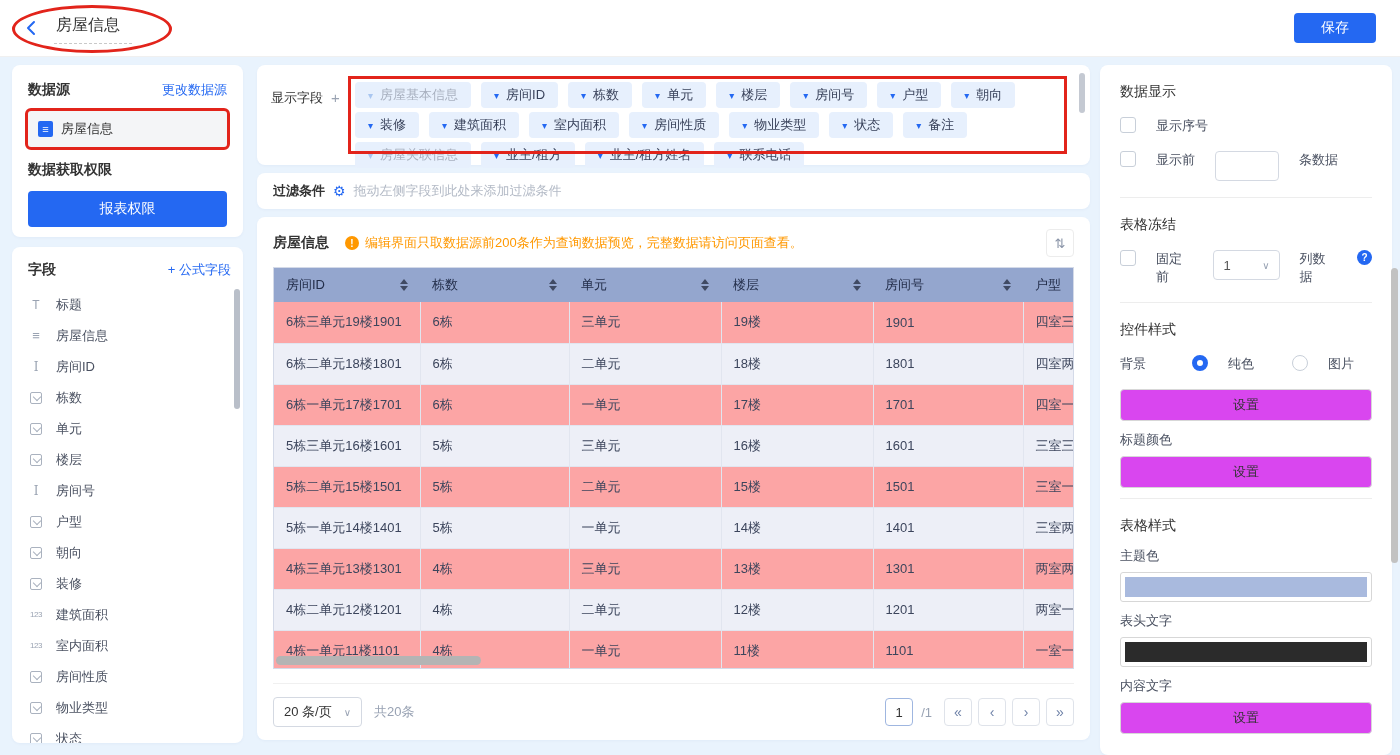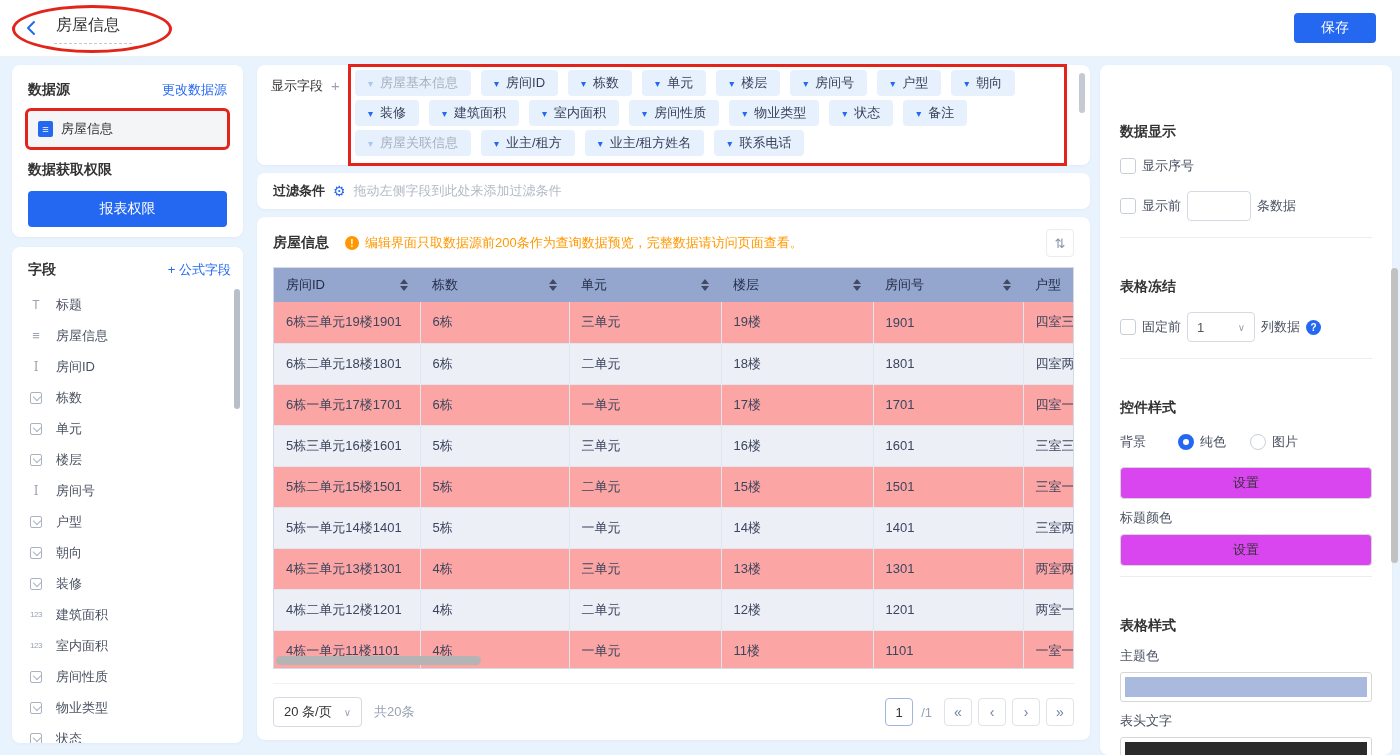--- a/index.html
+++ b/index.html
@@ -34,21 +34,21 @@
   .ficon[data-icon="form-icon"]::before{content:"≡";font-size:13px;}
   .ficon[data-icon="text-icon"]::before{content:"I";font-family:"DejaVu Serif","Liberation Serif",serif;font-size:12px;}
   .ficon[data-icon="number-icon"]::before{content:"123";font-size:8px;letter-spacing:-.5px;}
   .ficon[data-icon="select-icon"]{width:12px;height:12px;border:1px solid #aab2bf;border-radius:2px;position:relative;margin:2px;}
   .ficon[data-icon="select-icon"]::before{content:"";position:absolute;left:2.5px;top:1px;width:5px;height:5px;border-right:1px solid #aab2bf;border-bottom:1px solid #aab2bf;transform:rotate(45deg);}
   .v-thumb{position:absolute;background:#b9bfc9;border-radius:3px;width:6px;}
   .fields-scroll{right:3px;top:42px;height:120px;}
 
   
   .col-mid{position:absolute;left:257px;top:65px;width:833px;}
-  .disp-card{height:100px;display:flex;padding:0 14px;position:relative;}
+  .disp-card{height:100px;display:flex;padding:12px 14px;position:relative;}
   .disp-label{display:flex;align-items:flex-start;gap:8px;padding-top:12px;width:80px;flex:none;color:#333;}
   .plus{color:#9aa3b2;font-size:15px;cursor:pointer;}
   .tags-wrap{flex:1;display:flex;flex-wrap:wrap;align-content:flex-start;padding:1px 4px;outline:3px solid var(--annot);margin:2px 12px 2px 0;}
   .tag{display:inline-flex;align-items:center;gap:7px;height:26px;padding:0 13px;background:#e7f0fd;border-radius:4px;color:#38415a;margin:2px 10px 2px 0;cursor:pointer;}
   .tag .caret{color:var(--accent);font-size:10px;}
   .tag.disabled{color:#a8b0bf;}
   .tag.disabled .caret{color:#a9c6f0;}
   .tags-scroll{right:5px;top:8px;height:40px;background:#c4c9d2;}
   .filter-card{margin-top:8px;height:36px;display:flex;align-items:center;gap:8px;padding:0 16px;}
   .filter-label{font-weight:bold;color:#333;}
@@ -77,22 +77,22 @@
   .chev{color:#98a2b3;font-size:10px;}
   .total{margin-left:12px;color:#98a2b3;}
   .pg-right{margin-left:auto;display:flex;align-items:center;gap:6px;}
   .page-input{width:28px;height:28px;border:1px solid #9fb6e0;border-radius:4px;text-align:center;font-size:13px;color:#333;}
   .of{color:#98a2b3;margin:0 6px 0 2px;}
   .nav-btn{width:28px;height:28px;border:1px solid #dfe3ea;border-radius:4px;background:#fff;color:#6f82a8;font-size:14px;cursor:pointer;line-height:1;}
 
   
   .col-right{position:absolute;left:1100px;top:65px;width:292px;height:690px;}
   .right-card{height:100%;padding:18px 20px;overflow:hidden;}
-  .r-title{font-size:14px;font-weight:bold;color:#333;margin-bottom:16px;margin-top:40px;}
-  .r-row{display:flex;align-items:center;gap:6px;color:#4a5161;margin-bottom:16px;}
+  .r-title{font-size:14px;font-weight:normal;color:#333;margin-bottom:16px;}
+  .r-row{display:flex;align-items:flex-start;gap:20px;color:#4a5161;margin-bottom:16px;}
   .cb{width:16px;height:16px;border:1px solid #c8cfd9;border-radius:3px;background:#fff;flex:none;cursor:pointer;}
   .inp{width:64px;height:30px;border:1px solid #d4d9e2;border-radius:4px;padding:0 6px;font-size:13px;}
   .hr{border-top:1px solid #ededed;margin:4px 0 18px;}
   .mini-select{width:68px;height:30px;border:1px solid #d4d9e2;border-radius:4px;display:flex;align-items:center;justify-content:space-between;padding:0 9px;color:#555;cursor:pointer;background:#fff;}
   .qicon{width:15px;height:15px;border-radius:50%;background:var(--accent);color:#fff;font-size:10px;font-weight:bold;display:flex;align-items:center;justify-content:center;cursor:pointer;flex:none;}
   .radio{width:16px;height:16px;border-radius:50%;background:#fff;flex:none;cursor:pointer;border:1px solid #c8cfd9;}
   .radio.checked{border:5px solid var(--accent);}
   .lbl-gap{margin-right:26px;}
   .btn-outline{display:block;width:100%;height:32px;border:1px solid #d7d7d7;border-radius:4px;background:#d946ef;font-size:13px;color:#333;cursor:pointer;margin-bottom:10px;}
   .small-lbl{color:#4a5161;margin-bottom:7px;}

